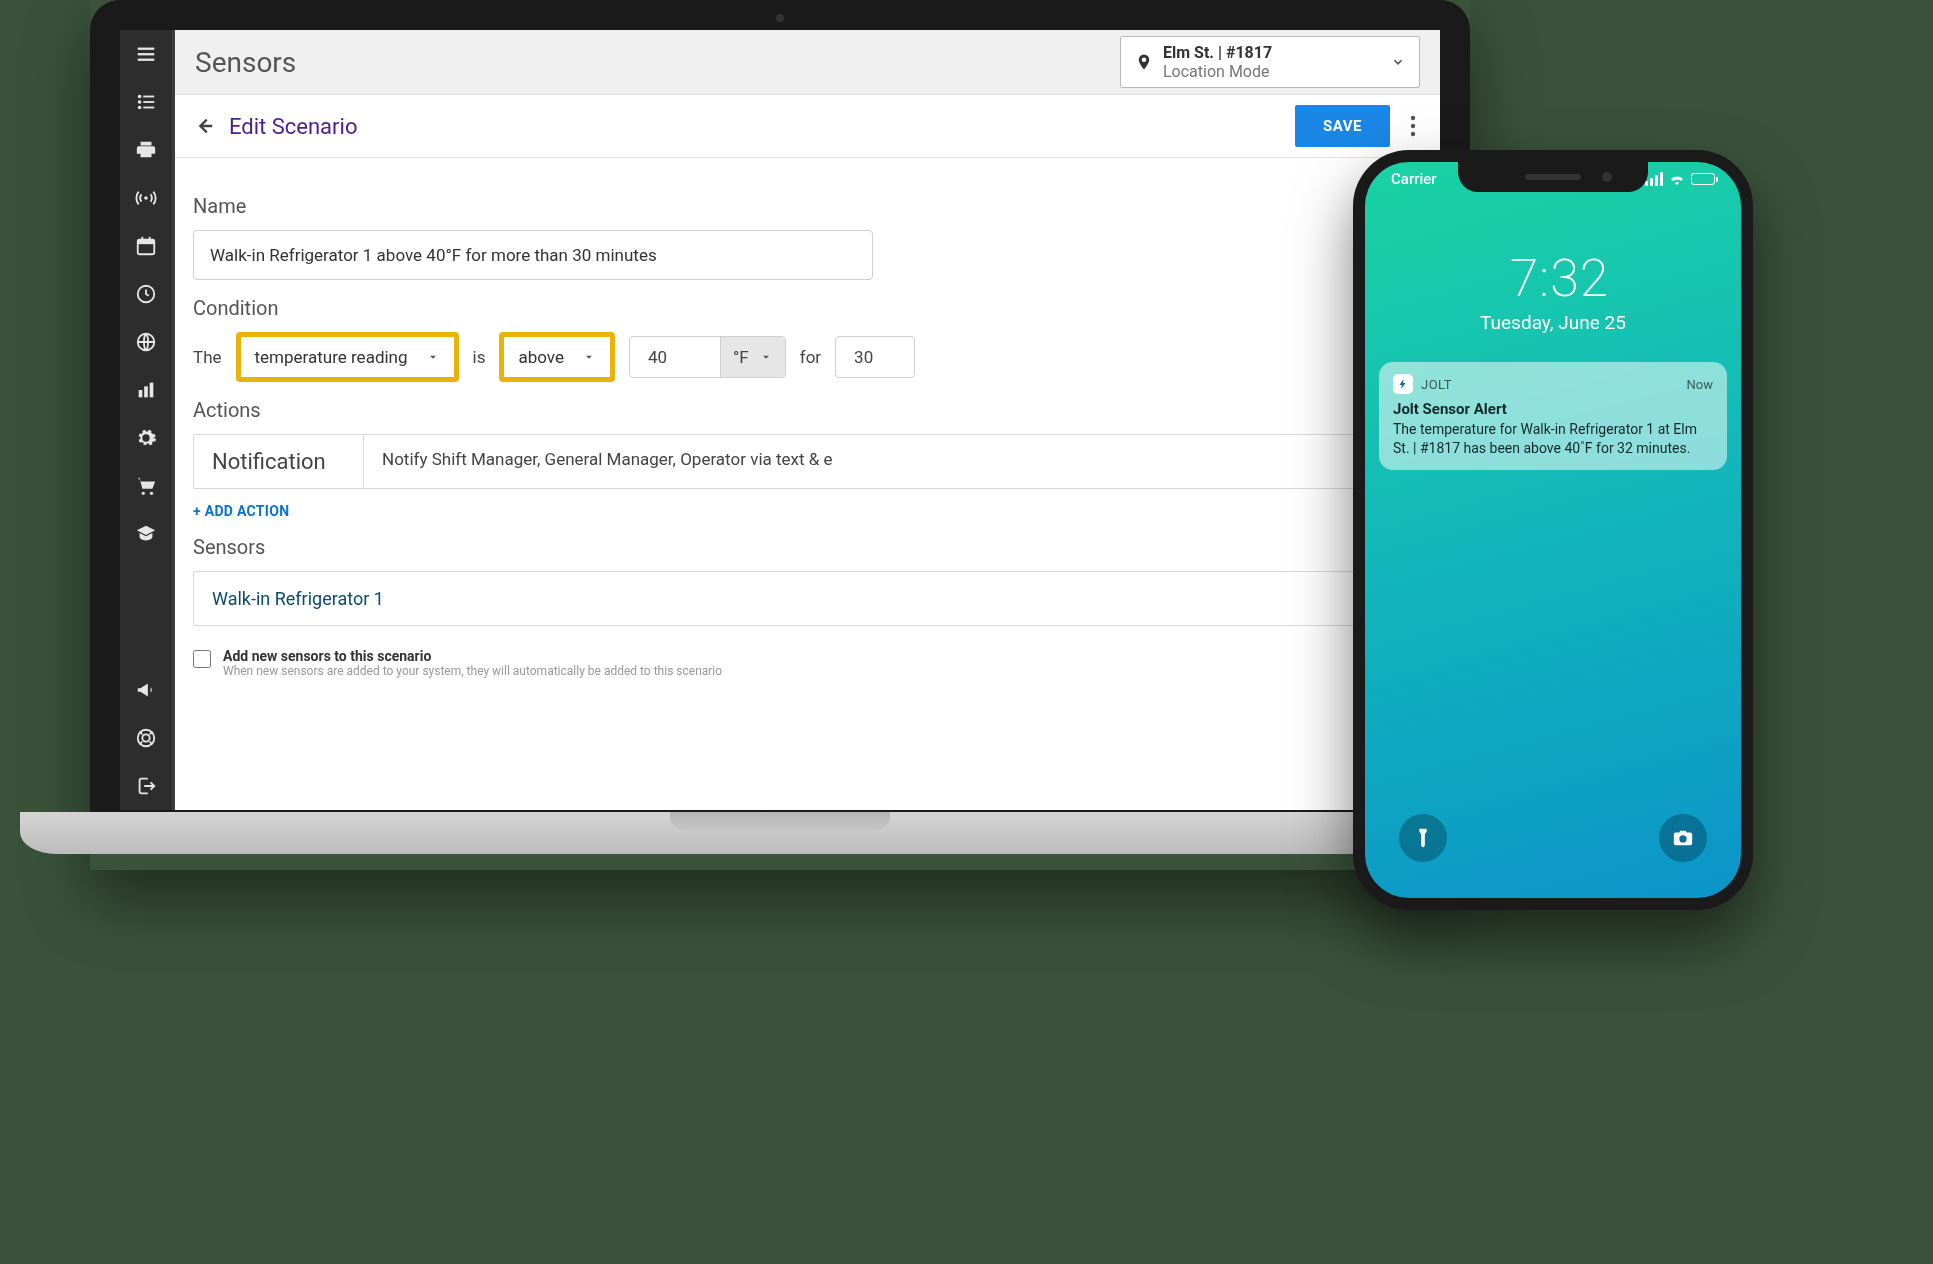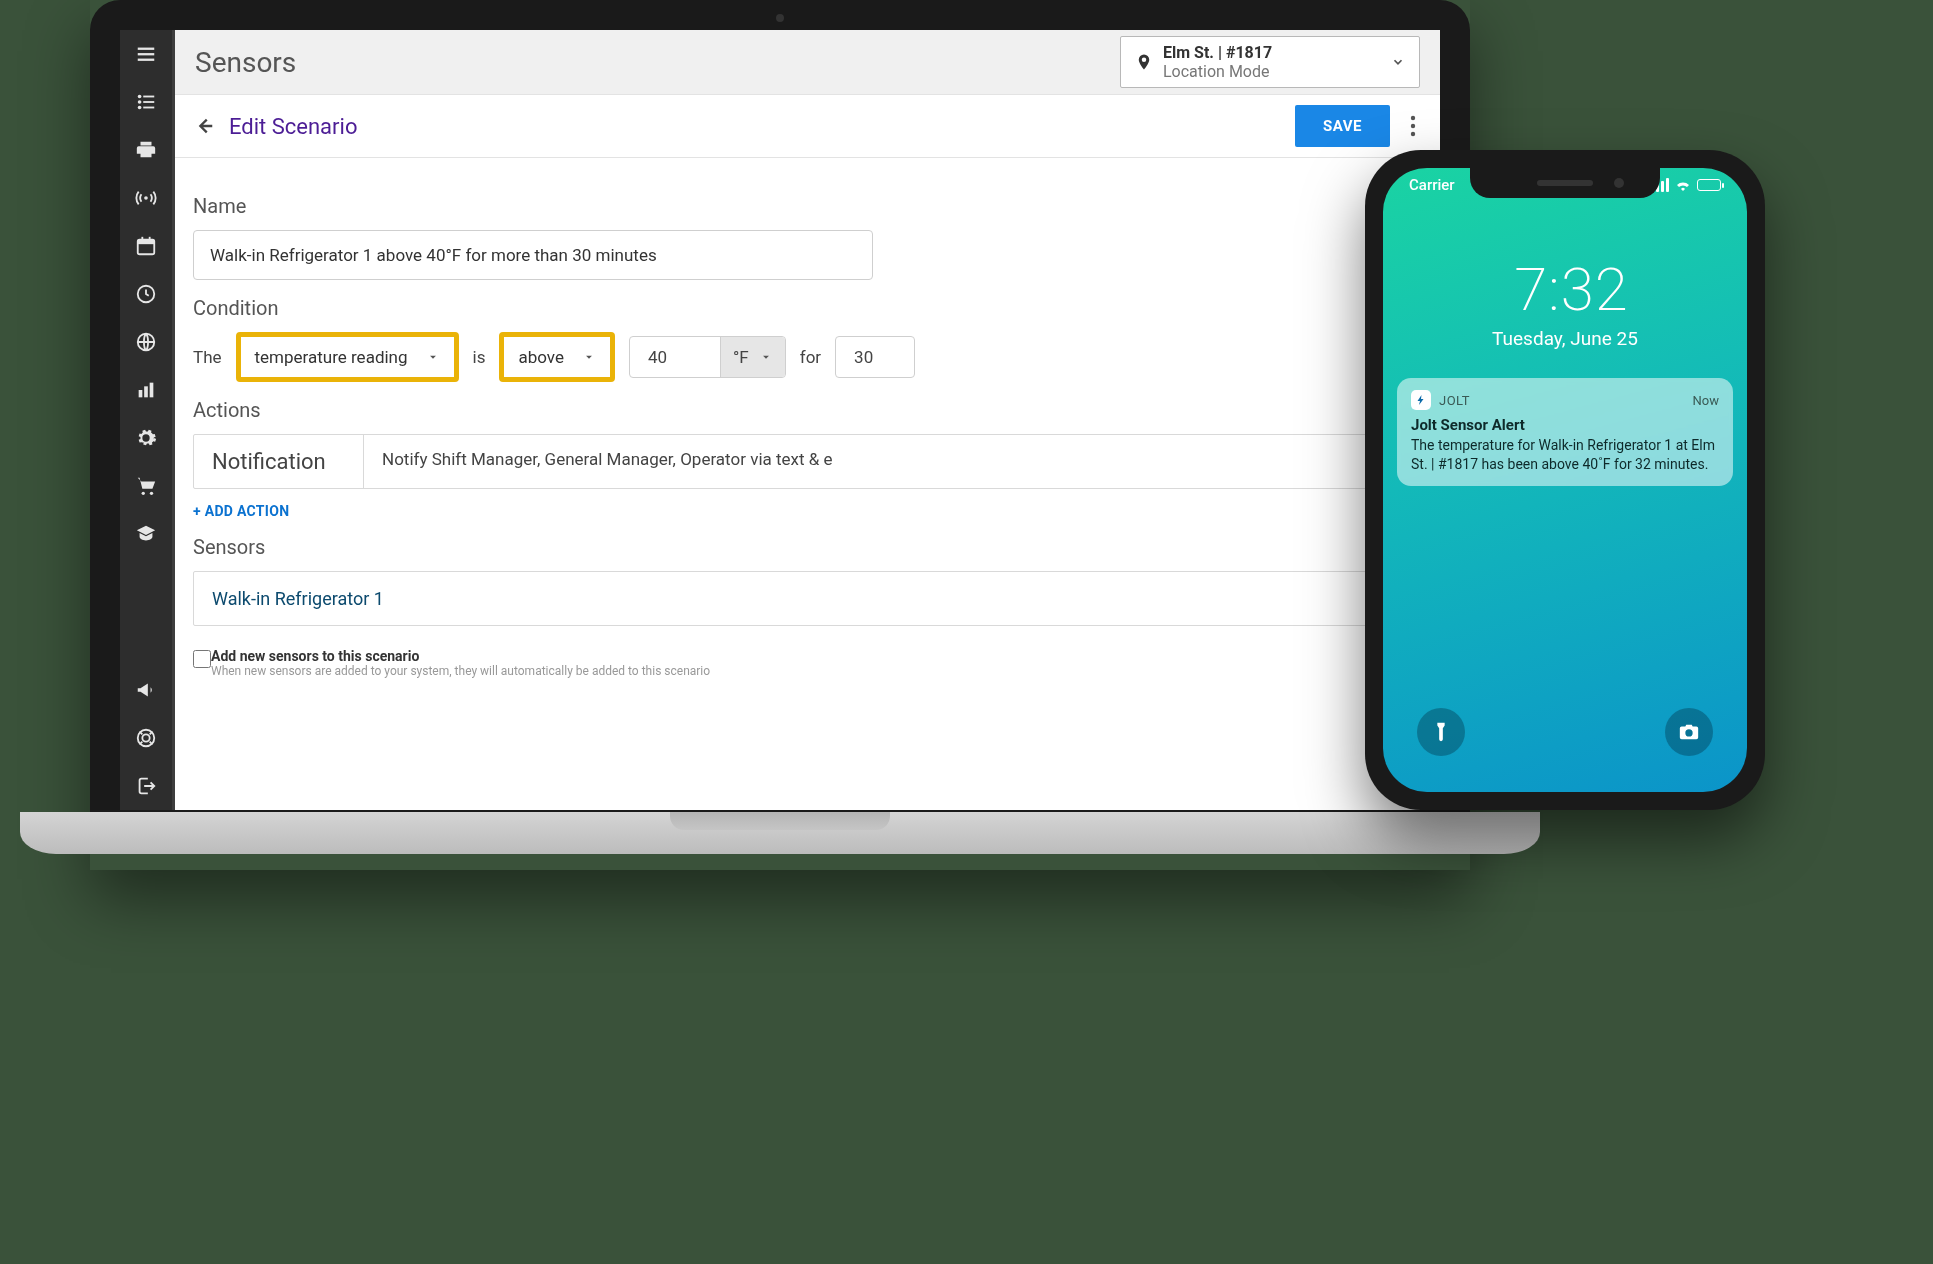--- a/index.html
+++ b/index.html
@@ -48,43 +48,43 @@
 .num-unit-group .unit-box { background:#e6e6e6; border:none; border-left:1px solid #cfcfcf; padding:10px 12px; display:flex; align-items:center; gap:10px; cursor:pointer;}
 .num-box-plain { border:1px solid #cfcfcf; border-radius:4px; padding:10px 18px; font-size:17px; width:80px; text-align:left; }
 
 .actions-table { border:1px solid #d9d9d9; border-radius:2px; display:flex; }
 .actions-table .cell-left { width:170px; border-right:1px solid #d9d9d9; padding:14px 18px; font-size:22px; color:#444; }
 .actions-table .cell-right { flex:1; padding:14px 18px; font-size:17px; color:#444; }
 .add-action { color:#0b72d0; font-weight:700; font-size:14px; letter-spacing:.3px; margin-top:14px; cursor:pointer; }
 
 .sensors-box { border:1px solid #d9d9d9; border-radius:2px; padding:16px 18px; font-size:18px; color:#0c4a6e; }
 
-.checkbox-row { display:flex; align-items:flex-start; margin-top:22px; }
+.checkbox-row { display:flex; align-items:flex-start; gap:12px; margin-top:22px; }
 .checkbox-row input { width:18px; height:18px; margin-top:2px; cursor:pointer; }
 .checkbox-row .cb-title { font-weight:700; font-size:14px; color:#333; }
 .checkbox-row .cb-sub { font-size:12px; color:#999; }
 
 
-.phone-frame { position:absolute; right:168px; top:150px; width:400px; height:660px; border-radius:56px; background:#1a1a1a; padding:18px; box-shadow: 0 30px 60px rgba(0,0,0,.5); }
+.phone-frame { position:absolute; right:180px; top:150px; width:400px; height:760px; border-radius:56px; background:#1a1a1a; padding:12px; box-shadow: 0 30px 60px rgba(0,0,0,.5); }
 .phone-screen { width:100%; height:100%; border-radius:44px; background: linear-gradient(165deg,#1ad3a3 0%, #13b9b9 45%, #0b94c9 100%); position:relative; overflow:hidden; }
 .phone-notch { width:190px; height:30px; background:#1a1a1a; border-radius:0 0 20px 20px; position:absolute; left:50%; transform:translateX(-50%); top:0; z-index:5; display:flex; align-items:center; justify-content:center; gap:36px;}
 .phone-notch .speaker { width:56px; height:6px; background:#333; border-radius:3px; }
 .phone-notch .cam { width:10px; height:10px; border-radius:50%; background:#333; position:absolute; right:36px;}
 .phone-status { position:absolute; top:8px; left:0; right:0; display:flex; justify-content:space-between; padding:0 26px; color:#fff; font-size:15px; font-weight:500; z-index:4;}
 .phone-status .right { display:flex; align-items:center; gap:6px; }
 .signal-bars { display:flex; align-items:flex-end; gap:2px; }
 .signal-bars span { width:3px; background:#fff; display:block; border-radius:1px;}
 .signal-bars span:nth-child(1){height:5px;} .signal-bars span:nth-child(2){height:8px;} .signal-bars span:nth-child(3){height:11px;} .signal-bars span:nth-child(4){height:14px;}
 .wifi { width:16px; height:12px; }
 .battery { width:24px; height:12px; border:1.5px solid #fff; border-radius:3px; position:relative; }
 .battery::after{content:""; position:absolute; right:-4px; top:3px; width:2px; height:5px; background:#fff; border-radius:1px;}
 .battery .fill{ background:#fff; height:100%; width:85%; border-radius:1px;}
 
 .phone-time { text-align:center; margin-top:86px; color:#fff; }
-.phone-time .time { font-size:60px; font-weight:200; letter-spacing:1px;margin-left:13px; }
+.phone-time .time { font-size:52px; font-weight:200; letter-spacing:1px;margin-left:13px; }
 .phone-time .date { font-size:19px; font-weight:400; margin-top:2px; }
 
 .notification { margin:28px 14px 0; background:rgba(255,255,255,.52); border-radius:14px; padding:12px 14px; backdrop-filter: blur(2px);}
 .notif-head { display:flex; align-items:center; gap:8px; }
 .notif-app-icon { width:20px; height:20px; border-radius:5px; background:#fff; display:flex; align-items:center; justify-content:center; }
 .notif-app-icon svg{ width:12px; height:14px; }
 .notif-app-name { font-size:13px; color:#3a5a55; letter-spacing:.5px; }
 .notif-time { margin-left:auto; font-size:13px; color:#3a5a55; }
 .notif-title { font-weight:700; font-size:15px; color:#0e2a2a; margin-top:6px; }
 .notif-body { font-size:14px; color:#0e2a2a; line-height:1.35; margin-top:2px;}

